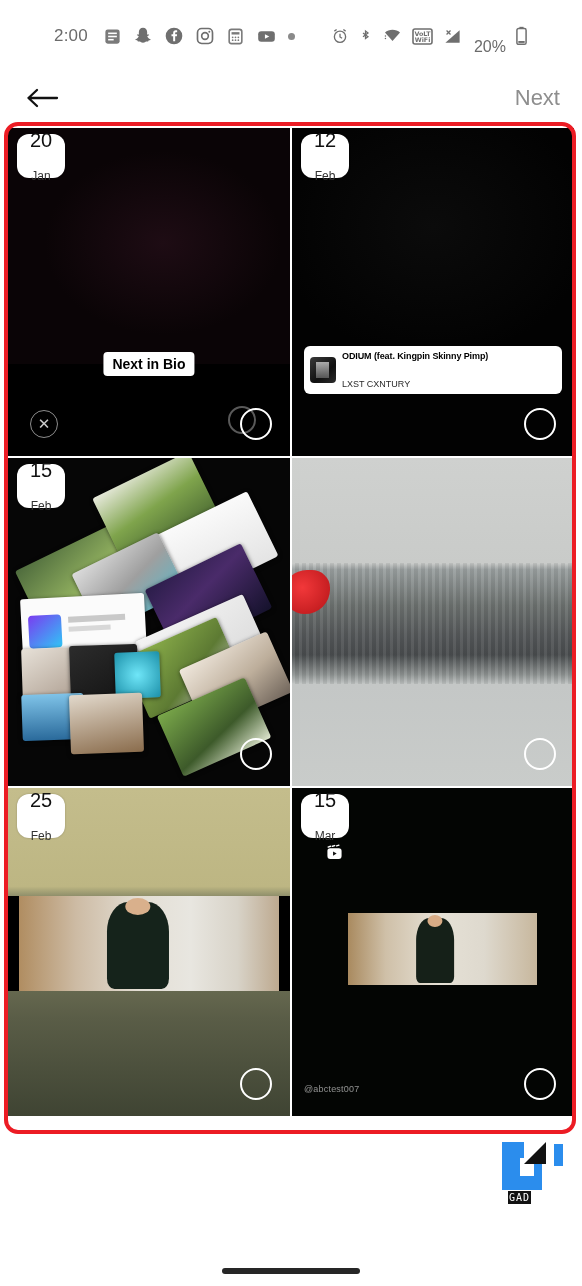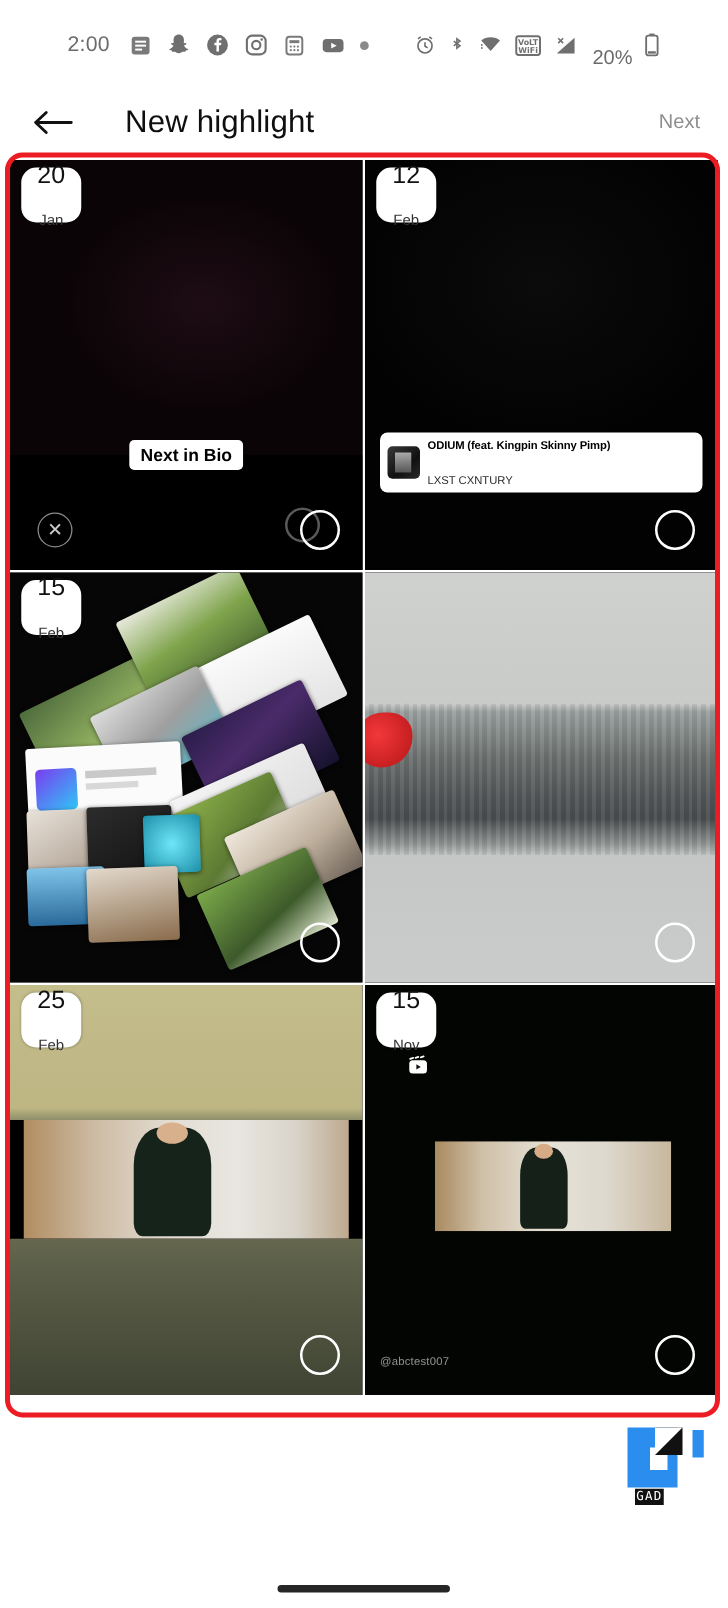--- a/index.html
+++ b/index.html
@@ -30,21 +30,21 @@
   }
   .back-btn{ position:absolute; left:22px; top:50%; transform:translateY(-50%);
     width:40px; height:32px; display:flex; align-items:center; justify-content:center;
     cursor:pointer; }
   .header-title{
     position:absolute; left:100px; top:50%; transform:translateY(-50%);
     font-size:25px; font-weight:400; color:#0f0f0f; letter-spacing:.1px;
   }
   .next-btn{
     position:absolute; right:16px; top:50%; transform:translateY(-50%);
-    font-size:16px; color:#8e8e8e; cursor:pointer; padding:4px 6px;
+    font-size:22px; color:#8e8e8e; cursor:pointer; padding:4px 6px;
   }
 
   
   .red-box{
     position:absolute; left:4px; top:122px; width:572px; height:1012px;
     border:4px solid #ec1c24; border-radius:14px; pointer-events:none; z-index:50;
   }
 
   
   .grid{
@@ -306,21 +306,20 @@
     </span>
   </div>
 </div>
 
 <div class="header">
   <div class="back-btn">
     <svg width="34" height="22" viewBox="0 0 34 22">
         <path d="M12 3L3.5 11l8.5 8M3.5 11H32" stroke="#111" stroke-width="2.3" fill="none" stroke-linecap="round" stroke-linejoin="round"></path>
       </svg>
   </div>
-  <div class="header-title">New highlight</div>
   <div class="next-btn">Next</div>
 </div>
 
 <div class="red-box"></div>
 
 <div class="grid">
 
   <div class="cell">
     <div class="m-dark-purple"></div>
     <div class="date-badge">
@@ -405,21 +404,21 @@
   <div class="cell">
     <div class="m-darkreel">
       <div class="inner">
         <div class="scene"></div>
         <div class="person"></div>
         <div class="head"></div>
       </div>
     </div>
     <div class="date-badge">
       <span class="d">15</span>
-      <span class="m">Nov</span>
+      <span class="m">Mar</span>
     </div>
     <span class="reels-ic" style="left:34px;top:56px;">
       <svg width="17" height="17" viewBox="0 0 24 24">
           <rect x="2" y="6" width="20" height="15" rx="4" fill="#fff"></rect>
           <path d="M10 10.5l5 3-5 3z" fill="#111"></path>
           <path d="M3 4.4l3.4-1.2M9 3.2l3.2-1M15 2.6l3.2-1" stroke="#fff" stroke-width="2" stroke-linecap="round"></path>
         </svg>
     </span>
     <div class="handle">@abctest007</div>
     <div class="sel-circle"></div>

